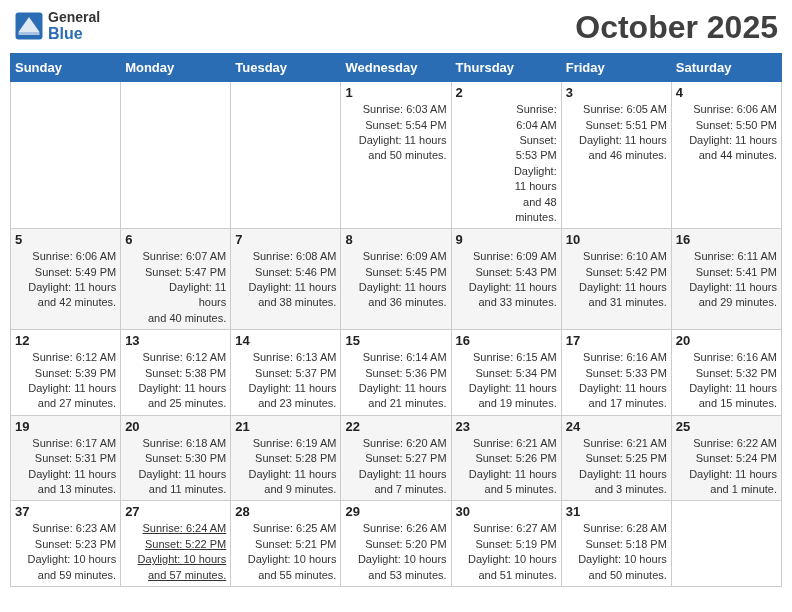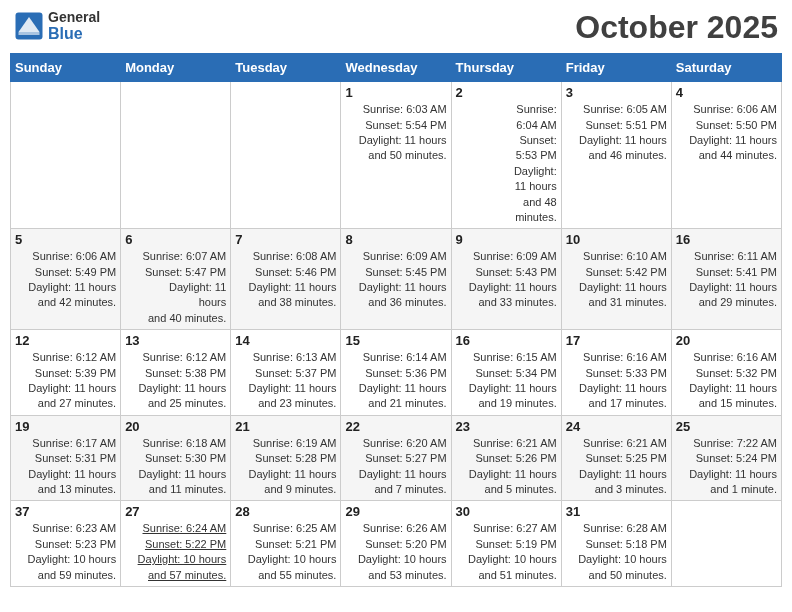--- a/index.html
+++ b/index.html
@@ -304,21 +304,21 @@
         </td>
         <td>
           <span class="day-number">24</span>
           <div class="day-info" style="white-space: pre-line;">Sunrise: 6:21 AM
 Sunset: 5:25 PM
 Daylight: 11 hours
 and 3 minutes.</div>
         </td>
         <td>
           <span class="day-number">25</span>
-          <div class="day-info" style="white-space: pre-line;">Sunrise: 7:22 AM
+          <div class="day-info" style="white-space: pre-line;">Sunrise: 6:22 AM
 Sunset: 5:24 PM
 Daylight: 11 hours
 and 1 minute.</div>
         </td>
       </tr>
       <tr>
         <td>
           <span class="day-number">37</span>
           <div class="day-info" style="white-space: pre-line;">Sunrise: 6:23 AM
 Sunset: 5:23 PM

